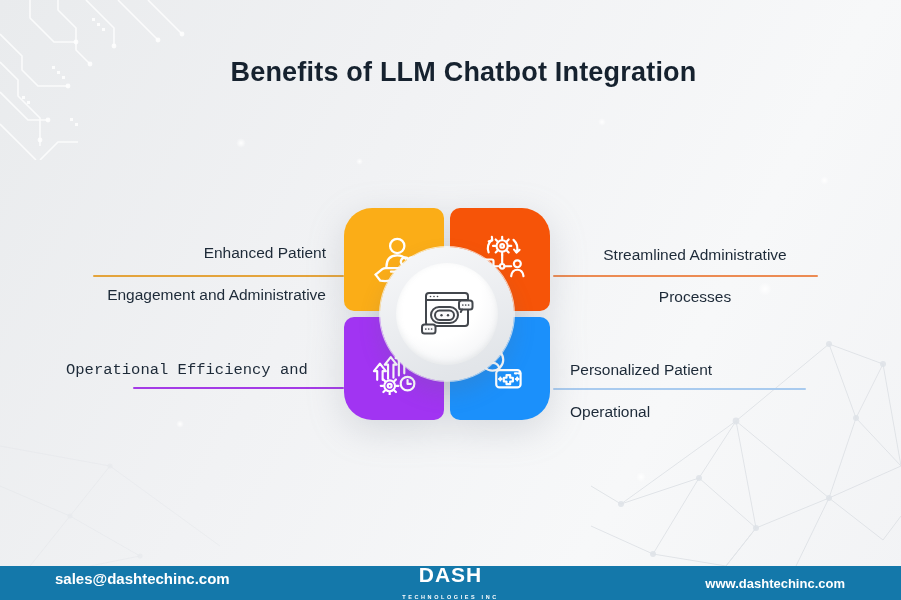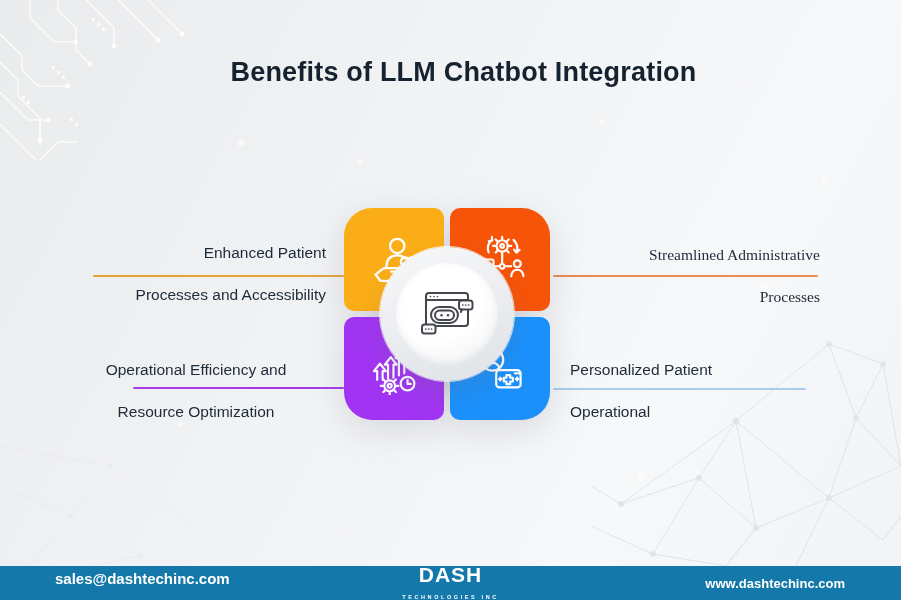--- a/index.html
+++ b/index.html
@@ -45,22 +45,22 @@
   .disc-inner{
     width:102px;height:102px;border-radius:50%;
     background:radial-gradient(circle at 38% 30%,#ffffff 48%,#f3f4f6 82%,#e9ebee 100%);
     box-shadow:inset 0 -2px 6px rgba(150,158,168,.18);
     display:flex;align-items:center;justify-content:center;
   }
   
   .label{position:absolute;font-size:15.5px;line-height:22px;font-weight:500;color:#1d2a38;}
   .label span{display:block;margin-top:20px;}
   .lab-tl{right:575px;top:222px;width:260px;text-align:right;}
-  .lab-tr{left:570px;top:224px;width:250px;text-align:right;font-family:Liberation Serif, serif;}
-  .lab-bl{right:575px;top:339px;width:260px;text-align:center;}
+  .lab-tr{left:570px;top:224px;width:250px;text-align:center;}
+  .lab-bl{right:575px;top:339px;width:260px;text-align:left;font-family:Liberation Mono, monospace;}
   .lab-br{left:570px;top:339px;width:240px;text-align:left;}
   .connector{position:absolute;height:2px;border-radius:1px;}
   .con-tl{left:93px;top:275px;width:251px;}
   .con-tr{left:553px;top:275px;width:265px;}
   .con-bl{left:133px;top:387px;width:211px;}
   .con-br{left:553px;top:388px;width:253px;}
   
   .footer{
     position:absolute;left:0;bottom:0;width:901px;height:34px;
     display:flex;align-items:center;
@@ -245,29 +245,28 @@
         <rect x="6" y="37.5" width="13.5" height="9" rx="2.5" fill="#fbfbfc"></rect>
         <circle cx="9.8" cy="42" r="0.85" fill="#43474d" stroke="none"></circle>
         <circle cx="12.7" cy="42" r="0.85" fill="#43474d" stroke="none"></circle>
         <circle cx="15.6" cy="42" r="0.85" fill="#43474d" stroke="none"></circle>
       </svg>
     </div>
   </div>
 
   <div class="label lab-tl">
     <span>Enhanced Patient</span>
-    <span>Processes and Accessibility</span>
+    <span>Engagement and Administrative</span>
   </div>
   <div class="label lab-tr">
     <span>Streamlined Administrative</span>
     <span>Processes</span>
   </div>
   <div class="label lab-bl">
     <span>Operational Efficiency and</span>
-    <span>Resource Optimization</span>
   </div>
   <div class="label lab-br">
     <span>Personalized Patient</span>
     <span>Operational</span>
   </div>
 
   <div class="footer" style="background: rgb(20, 120, 170);">
     <a class="email" href="#">sales@dashtechinc.com</a>
     <div class="logo">
       <div class="logo-main">DASH</div>

